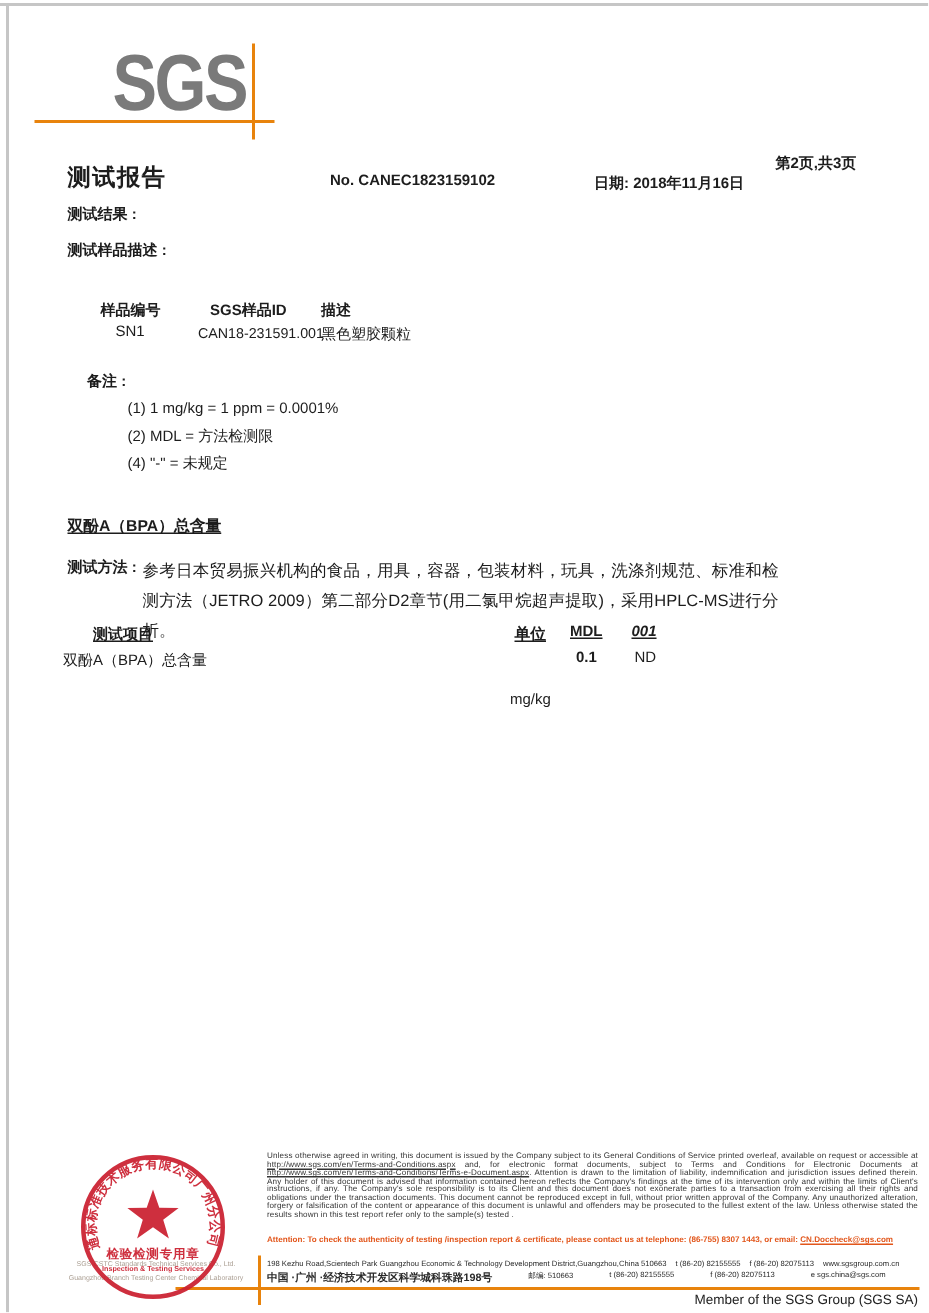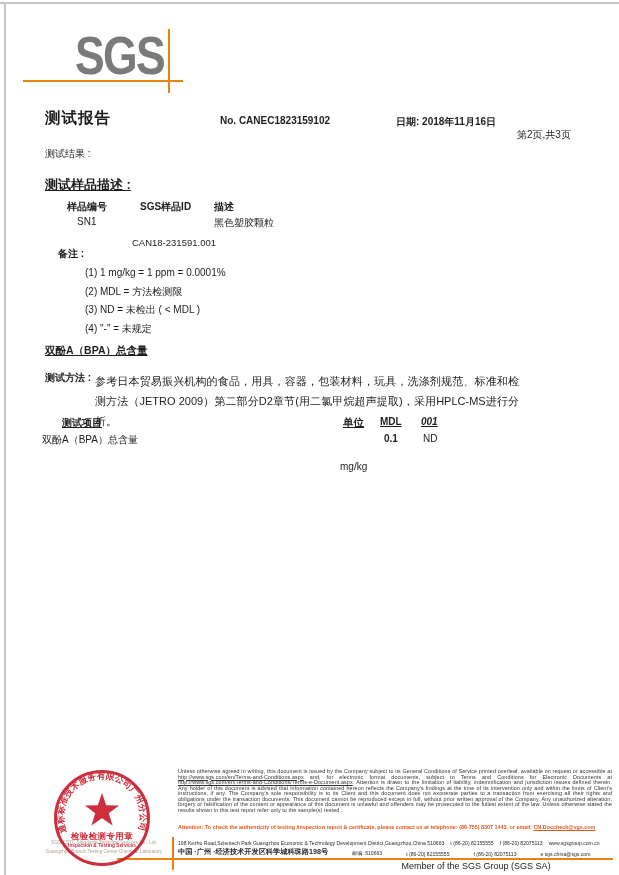--- a/index.html
+++ b/index.html
@@ -18,40 +18,40 @@
   .logo-text{
     left:75px;top:31px;font-size:53px;font-weight:bold;color:#7a7a7a;
     letter-spacing:-2px;line-height:50px;transform:scaleX(0.84);transform-origin:left top;
   }
   .logo-hline{left:23px;top:80px;width:160px;height:2px;background:#e8830c;}
   .logo-vline{left:168px;top:29px;width:2px;height:64px;background:#e8830c;}
   
   .doc-title{left:45px;top:108px;font-size:15.5px;font-weight:bold;letter-spacing:1px;}
   .hdr-no{left:220px;top:115px;font-size:10px;font-weight:bold;}
   .hdr-date{left:380px;top:115px;font-size:10px;font-weight:bold;margin-left:16px;}
-  .hdr-page{left:517px;top:128px;font-size:10px;font-weight:normal;text-align:right;}
+  .hdr-page{left:517px;top:102px;font-size:10px;font-weight:bold;text-align:right;}
   
   .fs10{font-size:10px;}
-  .results-label{left:45px;top:147px;font-size:10px;font-weight:normal;}
-  .sample-heading{left:45px;top:176px;font-size:13px;font-weight:bold;text-decoration:underline;}
+  .results-label{left:45px;top:136px;font-size:10px;font-weight:bold;}
+  .sample-heading{left:45px;top:160px;font-size:10px;font-weight:bold;}
   .remarks-label{left:58px;top:247px;font-size:10px;font-weight:bold;}
   .remarks-list{left:85px;top:264px;font-size:10px;line-height:18.5px;}
   .bpa-heading{left:45px;top:344px;font-size:10.5px;font-weight:bold;text-decoration:underline;}
   .method-label{left:45px;top:371px;font-size:10px;font-weight:bold;}
   .method-text{left:95px;top:371px;width:424px;font-size:11px;line-height:20px;text-align:justify;}
   
   .disclaimer{left:178px;top:769px;width:434px;font-size:5.4px;line-height:5.55px;text-align:justify;color:#333;letter-spacing:0.1px;}
   .disclaimer .u{color:#333;}
   .attention{left:178px;top:825px;width:434px;font-size:5.4px;line-height:5.8px;font-weight:bold;color:#e2561b;}
   .addr1{left:178px;top:839.5px;width:436px;display:flex;gap:6px;align-items:baseline;font-size:5.1px;color:#2a2a2a;white-space:nowrap;}
-  .addr2{left:178px;top:846.5px;width:436px;display:flex;gap:24px;align-items:flex-end;font-size:5.1px;color:#2a2a2a;white-space:nowrap;}
+  .addr2{left:178px;top:846.5px;width:436px;display:flex;gap:24px;align-items:flex-start;font-size:5.1px;color:#2a2a2a;white-space:nowrap;}
   .addr-cn{font-size:7.2px;font-weight:bold;}
   .footer-vline{left:172px;top:837px;width:1.5px;height:33px;background:#e8830c;}
   .footer-hline{left:117px;top:858px;width:496px;height:1.5px;background:#e8830c;}
-  .member{left:340px;top:861px;width:272px;text-align:center;font-size:9px;color:#222;}
+  .member{left:340px;top:861px;width:272px;text-align:right;font-size:9px;color:#222;}
   .company{left:38px;top:838px;width:132px;text-align:center;font-size:4.7px;line-height:9.2px;color:#ab9f93;}
   .stamp{left:52px;top:768px;width:100px;height:100px;opacity:0.93;}
 </style>
 </head>
 <body>
 
 <div class="page">
   <div class="abs edge-top"></div>
   <div class="abs edge-left"></div>
 
@@ -64,28 +64,27 @@
   <div class="abs hdr-date">日期: 2018年11月16日</div>
   <div class="abs hdr-page">第2页,共3页</div>
 
   <div class="abs results-label">测试结果 :</div>
 
   <div class="abs sample-heading">测试样品描述 :</div>
   <div class="abs b fs10" style="left:67px;top:200px;">样品编号</div>
   <div class="abs b fs10" style="left:140px;top:200px;">SGS样品ID</div>
   <div class="abs b fs10" style="left:214px;top:200px;">描述</div>
   <div class="abs fs10" style="left:77px;top:216px;">SN1</div>
-  <div class="abs" style="left:132px;top:216.5px;font-size:9.5px;margin-top:20px;">CAN18-231591.001</div>
+  <div class="abs" style="left:132px;top:216.5px;font-size:9.5px;">CAN18-231591.001</div>
   <div class="abs fs10" style="left:214px;top:216px;">黑色塑胶颗粒</div>
 
   <div class="abs remarks-label">备注 :</div>
   <div class="abs remarks-list">
     <div>(1) 1 mg/kg = 1 ppm = 0.0001%</div>
     <div>(2) MDL = 方法检测限</div>
-    <div>(3) ND = 未检出 ( &lt; MDL )</div>
     <div>(4) "-" = 未规定</div>
   </div>
 
   <div class="abs bpa-heading">双酚A（BPA）总含量</div>
   <div class="abs method-label">测试方法 :</div>
   <div class="abs method-text">参考日本贸易振兴机构的食品，用具，容器，包装材料，玩具，洗涤剂规范、标准和检测方法（JETRO 2009）第二部分D2章节(用二氯甲烷超声提取)，采用HPLC-MS进行分析。</div>
 
   <div class="abs b u fs10" style="left:62px;top:416px;">测试项目</div>
   <div class="abs b u" style="left:343px;top:416px;font-size:10.5px;text-align:center;">单位</div>
   <div class="abs b u fs10" style="left:380px;top:416px;">MDL</div>

